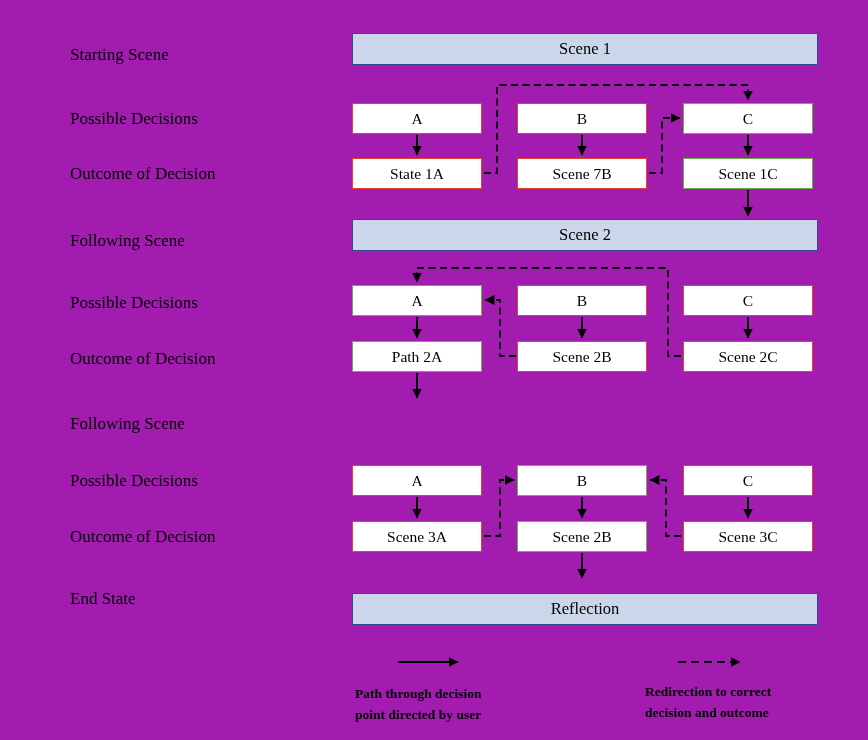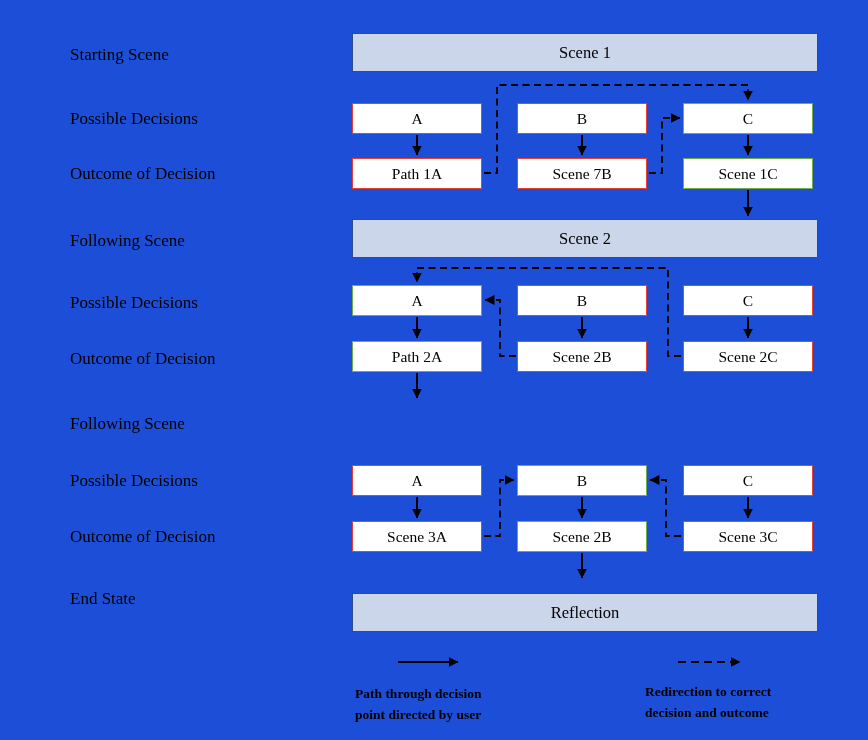--- a/index.html
+++ b/index.html
@@ -2,37 +2,37 @@
 <html><head>
 <meta charset="utf-8">
 <style>
   * { margin: 0; padding: 0; box-sizing: border-box; }
   html, body { background: #ffffff; }
   body { font-family: "Liberation Serif", "DejaVu Serif", serif; color: #000; }
   .canvas {
     position: relative;
     width: 868px;
     height: 740px;
-    background: #1d4ed8;
+    background: #a21caf;
     overflow: hidden;
   }
   .rowlabel {
     position: absolute;
     left: 70px;
     width: 230px;
     height: 22px;
     font-size: 17px;
     line-height: 22px;
     white-space: nowrap;
   }
   .scenebar {
     position: absolute;
     left: 352px;
     width: 466px;
-    height: 39px;
+    height: 32px;
     background: #ccd6ea;
     border: 1.5px solid #2e4c8c;
     display: flex;
     align-items: center;
     justify-content: center;
     font-size: 16.5px;
   }
   .box {
     position: absolute;
     width: 130px;
@@ -78,21 +78,21 @@
   <div class="rowlabel" style="top:588px">End State</div>
 
   <div class="scenebar" style="top:33px">Scene 1</div>
   <div class="scenebar" style="top:219px">Scene 2</div>
   <div class="scenebar" style="top:593px">Reflection</div>
 
   <div class="box state-incorrect" style="left:352px; top:103px">A</div>
   <div class="box state-incorrect" style="left:517px; top:103px">B</div>
   <div class="box state-correct" style="left:683px; top:103px">C</div>
 
-  <div class="box state-incorrect" style="left:352px; top:158px">Path 1A</div>
+  <div class="box state-incorrect" style="left:352px; top:158px">State 1A</div>
   <div class="box state-incorrect" style="left:517px; top:158px">Scene 7B</div>
   <div class="box state-correct" style="left:683px; top:158px">Scene 1C</div>
 
   <div class="box state-correct" style="left:352px; top:285px">A</div>
   <div class="box state-incorrect" style="left:517px; top:285px">B</div>
   <div class="box state-incorrect" style="left:683px; top:285px">C</div>
 
   <div class="box state-correct" style="left:352px; top:341px">Path 2A</div>
   <div class="box state-incorrect" style="left:517px; top:341px">Scene 2B</div>
   <div class="box state-incorrect" style="left:683px; top:341px">Scene 2C</div>

